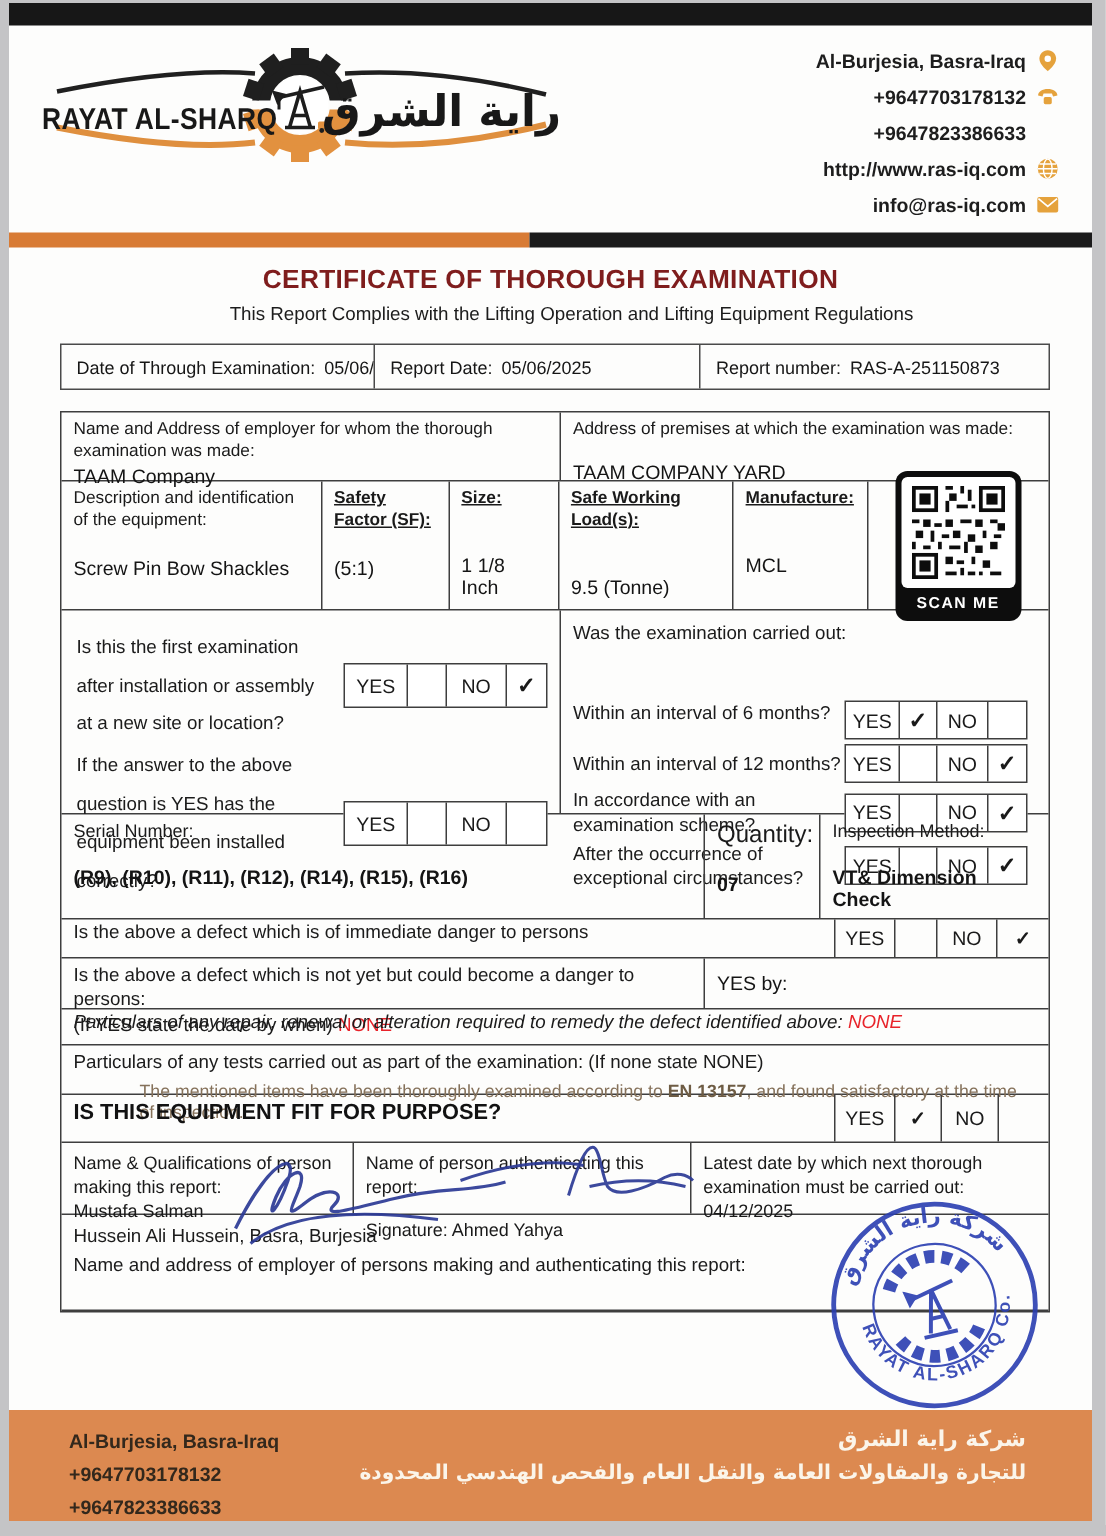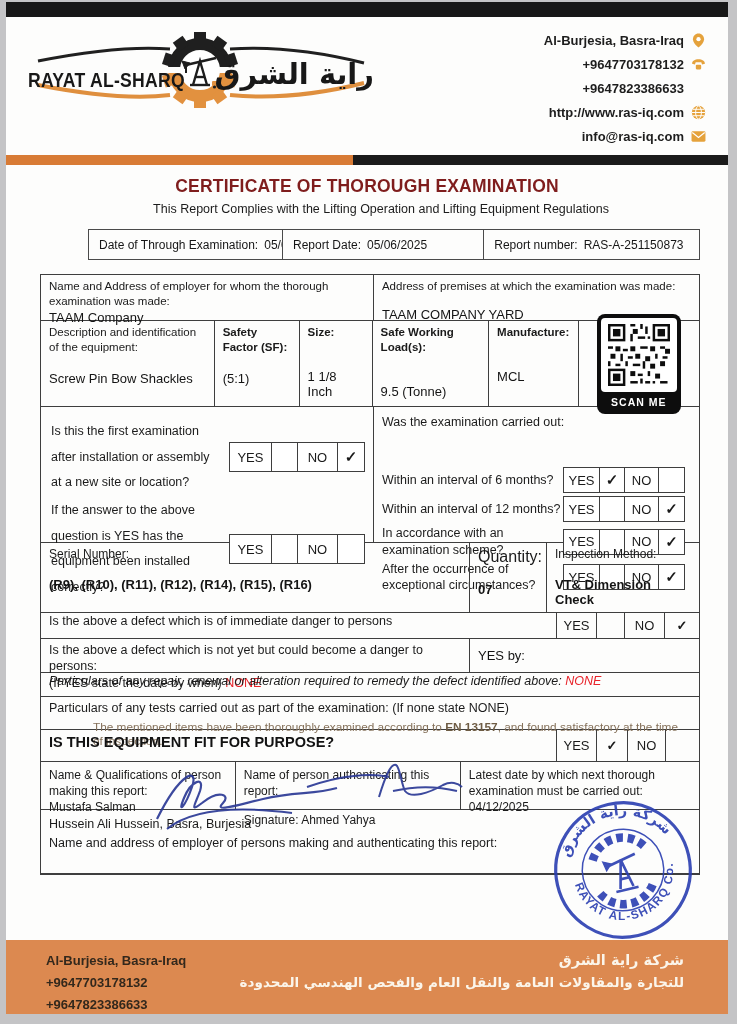--- a/index.html
+++ b/index.html
@@ -23,31 +23,31 @@
 
   .divider { display:flex; height:10px; width:100%; }
   .divider .d-orange { width:48%; background:#d87b35; }
   .divider .d-black { flex:1; background:#1b1b1b; }
 
   .title { text-align:center; font-size:17.5px; font-weight:700; color:#7f1d1d; margin-top:11px; letter-spacing:.2px; }
   .subtitle { text-align:center; font-size:12.5px; color:#1c1c1c; margin-top:5px;padding-left:28px; }
 
   .content { margin:13px auto 0 34px; width:660px; }
 
-  .meta { display:flex; border:1.6px solid #4a4a4a; height:31px; margin-bottom:14px;margin-left:48px; }
+  .meta { display:flex; border:1.6px solid #4a4a4a; height:31px; margin-bottom:14px; }
   .meta .m-cell { padding:6px 10px; font-size:12px; color:#161616; border-right:1.4px solid #4a4a4a; display:flex; align-items:center; gap:6px; white-space:nowrap; overflow:hidden; }
   .meta .m-cell:last-child { border-right:none; }
 
   .tbl { position:relative; border:1.6px solid #3e3e3e; }
   .row { display:flex; border-bottom:1.4px solid #3e3e3e; position:relative; }
   .row:last-child { border-bottom:none; }
   .cell { border-right:1.4px solid #3e3e3e; padding:4px 8px; position:relative; }
   .cell:last-child { border-right:none; }
   .lbl { font-size:11.5px; color:#1a1a1a; line-height:1.3; }
-  .lblu { font-size:11.5px; color:#1a1a1a; font-weight:700; line-height:1.3; }
+  .lblu { font-size:11.5px; color:#1a1a1a; font-weight:700; text-decoration:underline; line-height:1.3; }
   .val { font-size:13px; color:#141414; }
   .valb { font-size:13px; font-weight:700; color:#141414; }
 
   
   .ynbox { display:flex; border:1.4px solid #3e3e3e; height:30px; background:#fff; }
   .yn { display:flex; align-items:center; justify-content:center; font-size:13px; color:#1a1a1a; border-right:1.4px solid #3e3e3e; }
   .yn:last-child { border-right:none; }
   .tick { font-size:15px; font-weight:700; }
 
   
@@ -332,21 +332,21 @@
               <div class="yn" style="width:42px">YES</div>
               <div class="yn tick" style="width:26px"></div>
               <div class="yn" style="width:40px">NO</div>
               <div class="yn tick" style="width:26px"></div>
             </div>
           </div>
         </div>
         <div class="cell" style="flex:1; padding-top:7px;">
           <div class="q-right-text" style="margin-bottom:8px">Was the examination carried out:</div>
 
-          <div style="display:flex; align-items:center; margin-bottom:3px;margin-top:37px;">
+          <div style="display:flex; align-items:flex-start; margin-bottom:3px;margin-top:37px;">
             <div class="q-right-text" style="flex:1">Within an interval of 6 months?</div>
             <div class="ynbox" style="height:26px; margin-right:6px">
               <div class="yn" style="width:36px">YES</div>
               <div class="yn tick" style="width:25px">✓</div>
               <div class="yn" style="width:34px">NO</div>
               <div class="yn tick" style="width:25px"></div>
             </div>
           </div>
 
           <div style="display:flex; align-items:center; margin-bottom:3px;">

